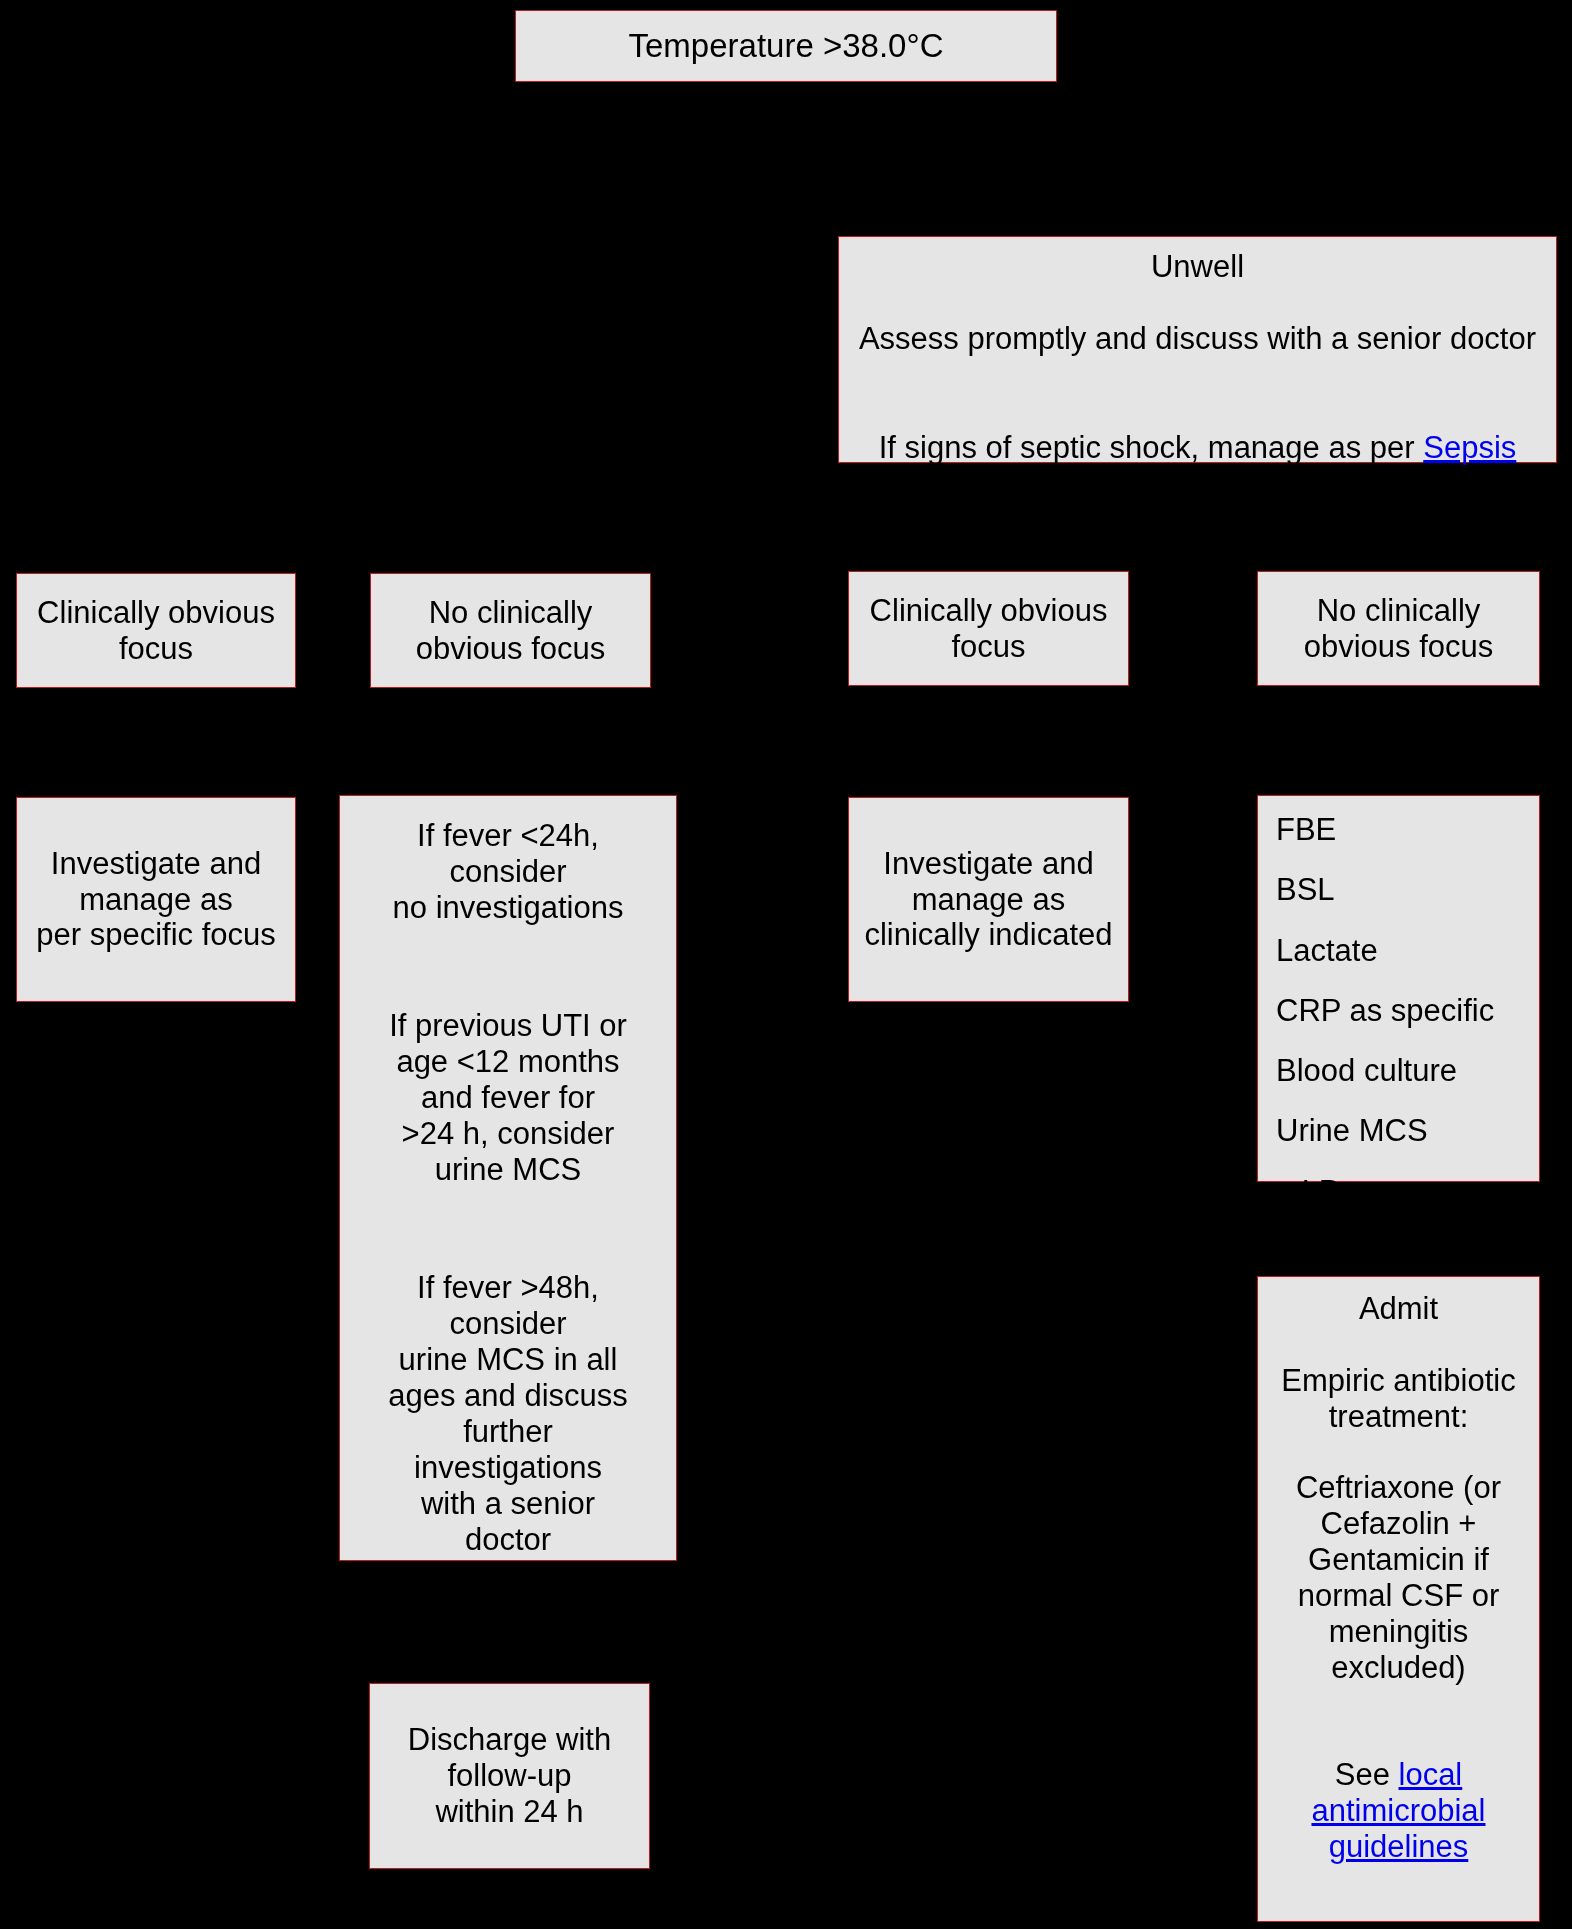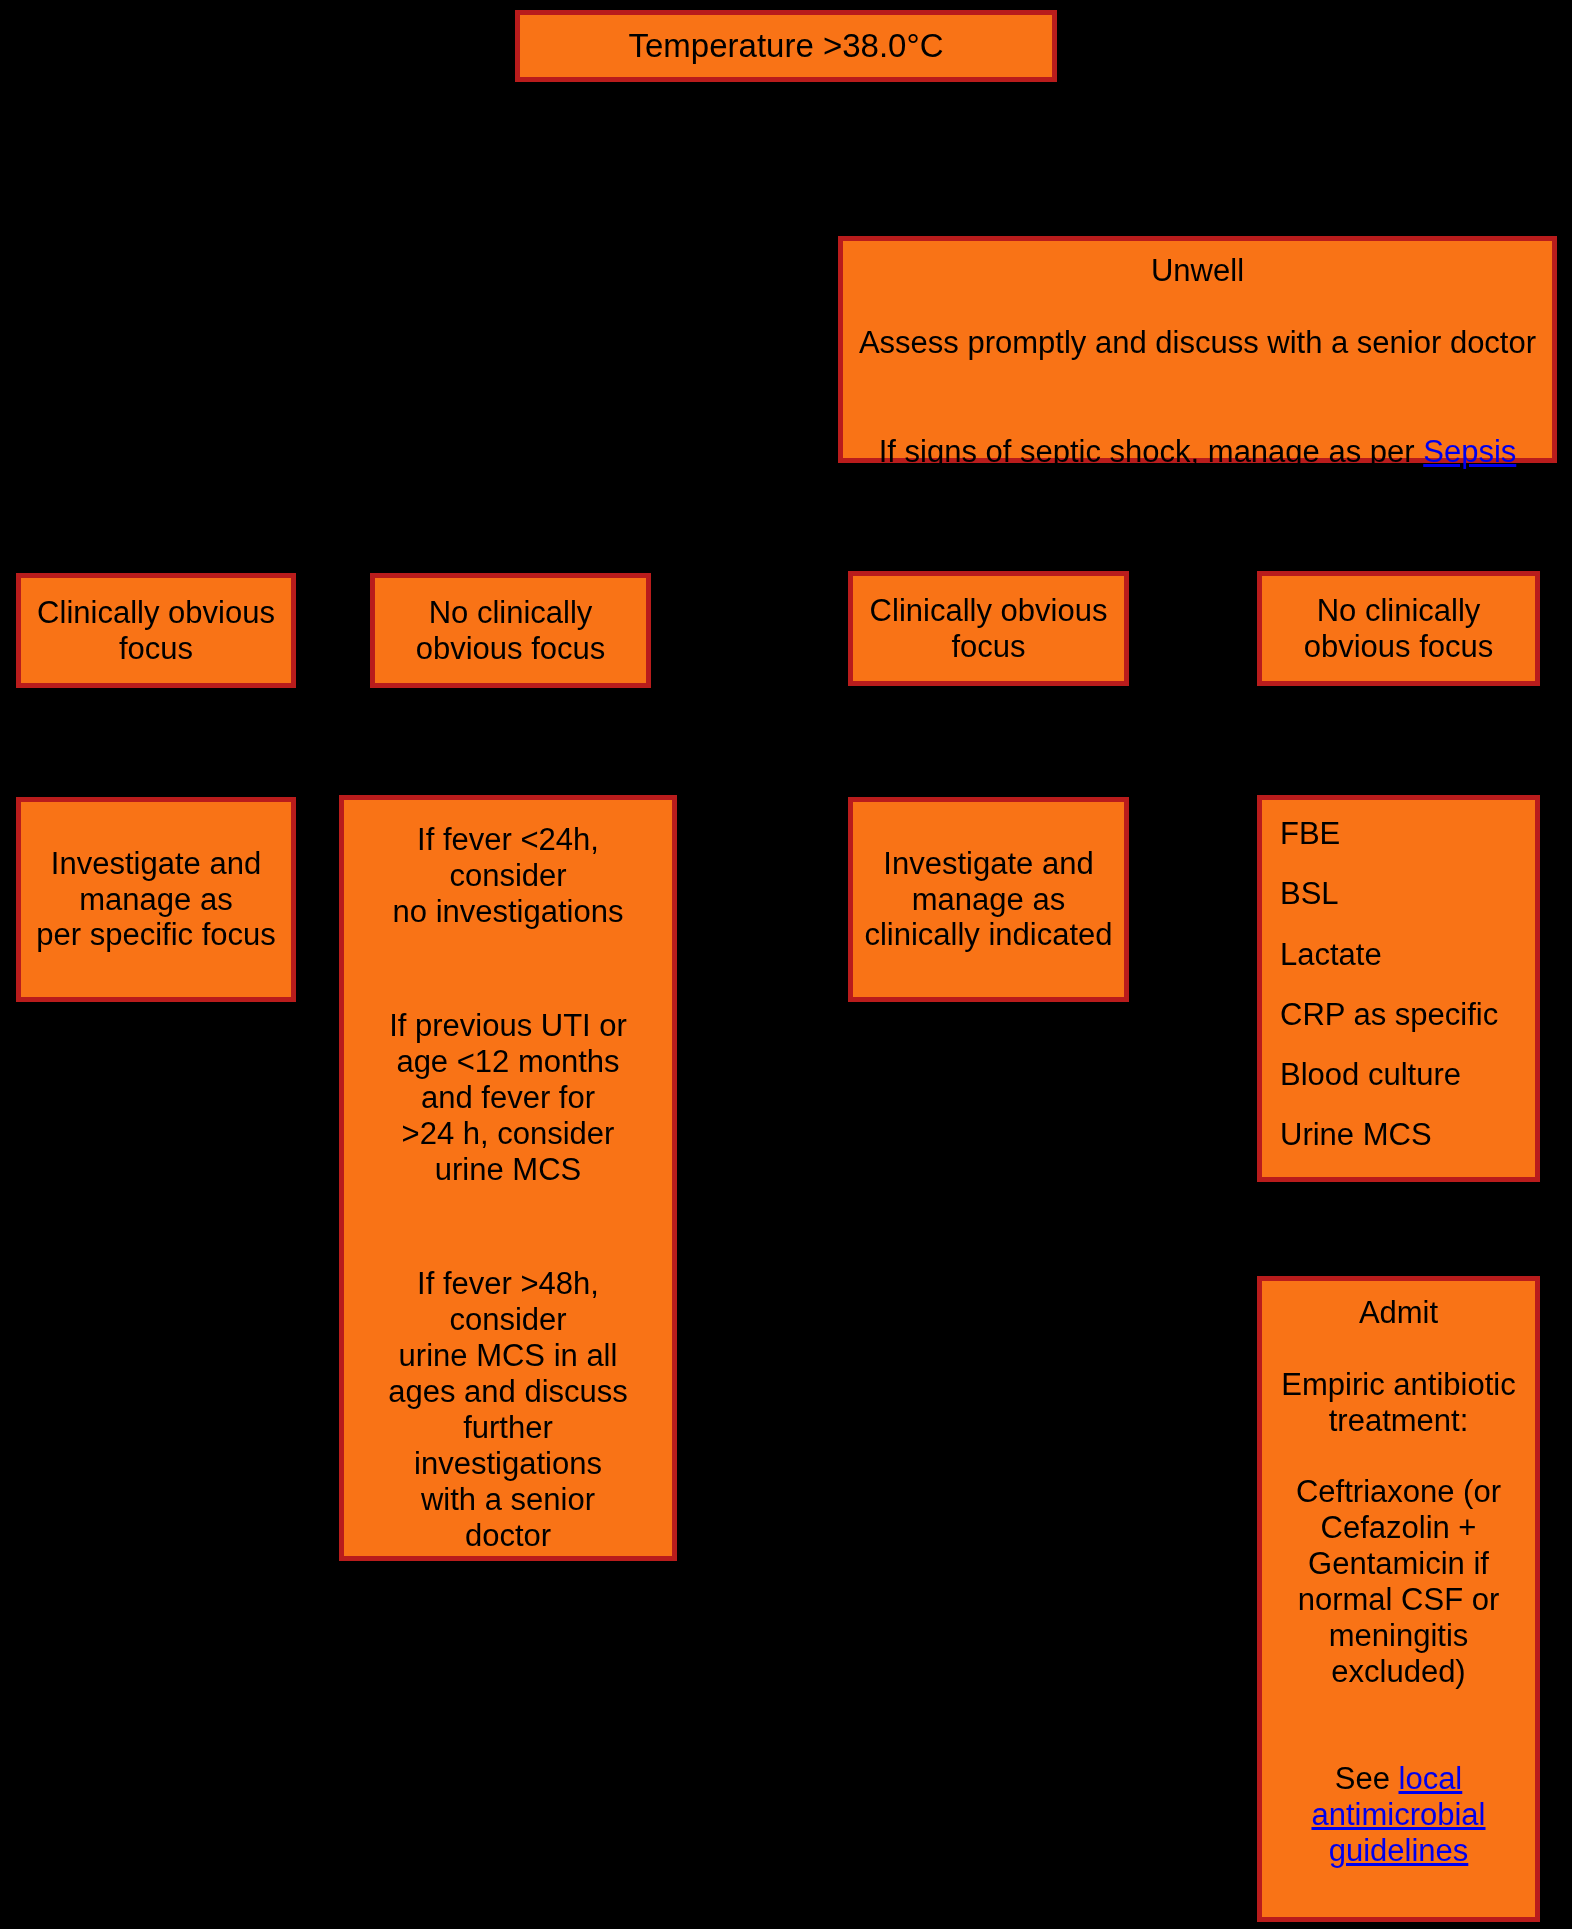--- a/index.html
+++ b/index.html
@@ -13,22 +13,22 @@
   #canvas {
     position: relative;
     width: 1572px;
     height: 1929px;
     background: #000000;
     overflow: hidden;
   }
   .node {
     position: absolute;
     box-sizing: border-box;
-    background: #f97316;
-    border: 5px solid #b91c1c;
+    background: #e5e5e5;
+    border: 1px solid #b91c1c;
     color: #000000;
     text-align: center;
     display: flex;
     flex-direction: column;
     align-items: center;
     justify-content: center;
     line-height: 1.18;
     font-size: 31px;
     white-space: pre-line;
     padding: 2px 6px;
@@ -139,14 +139,19 @@
 Cefazolin +
 Gentamicin if
 normal CSF or
 meningitis
 excluded)</span>
     <span class="para">
       <span>See </span><a class="link">local antimicrobial guidelines</a>
     </span>
   </div>
 
+  <div class="node tight" style="left:369px; top:1683px; width:281px; height:186px;">
+    <span>Discharge with
+follow-up
+within 24 h</span>
+  </div>
 
 </div>
 
 </body></html>

